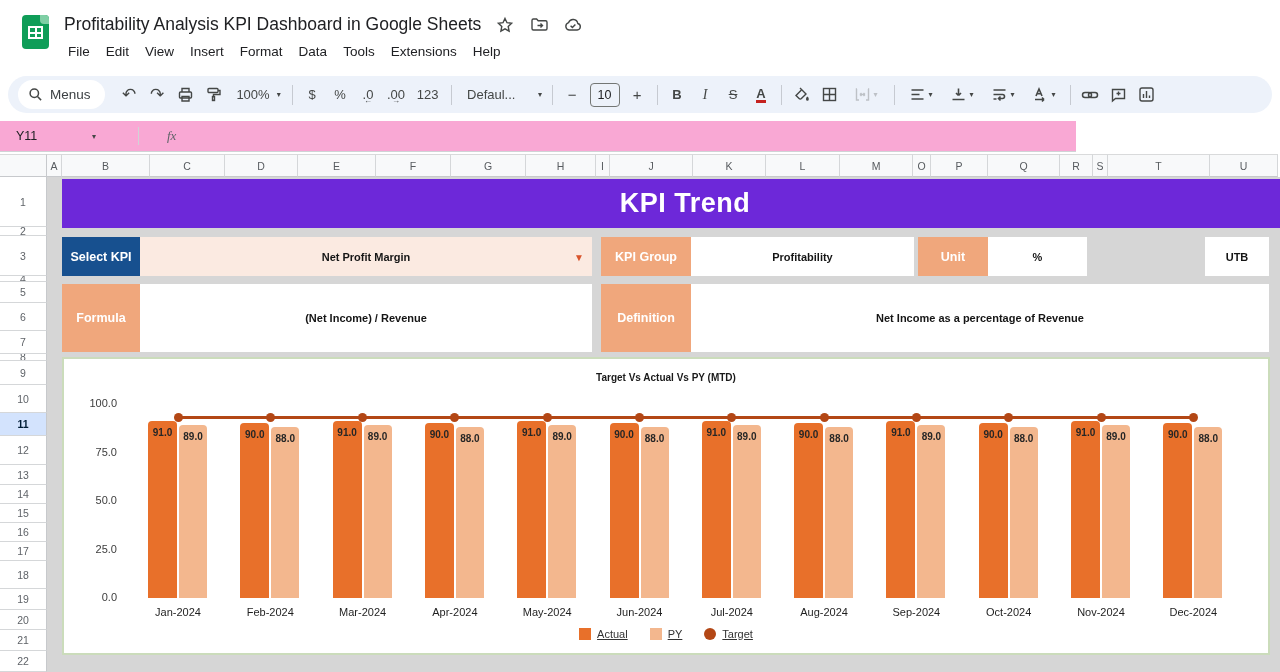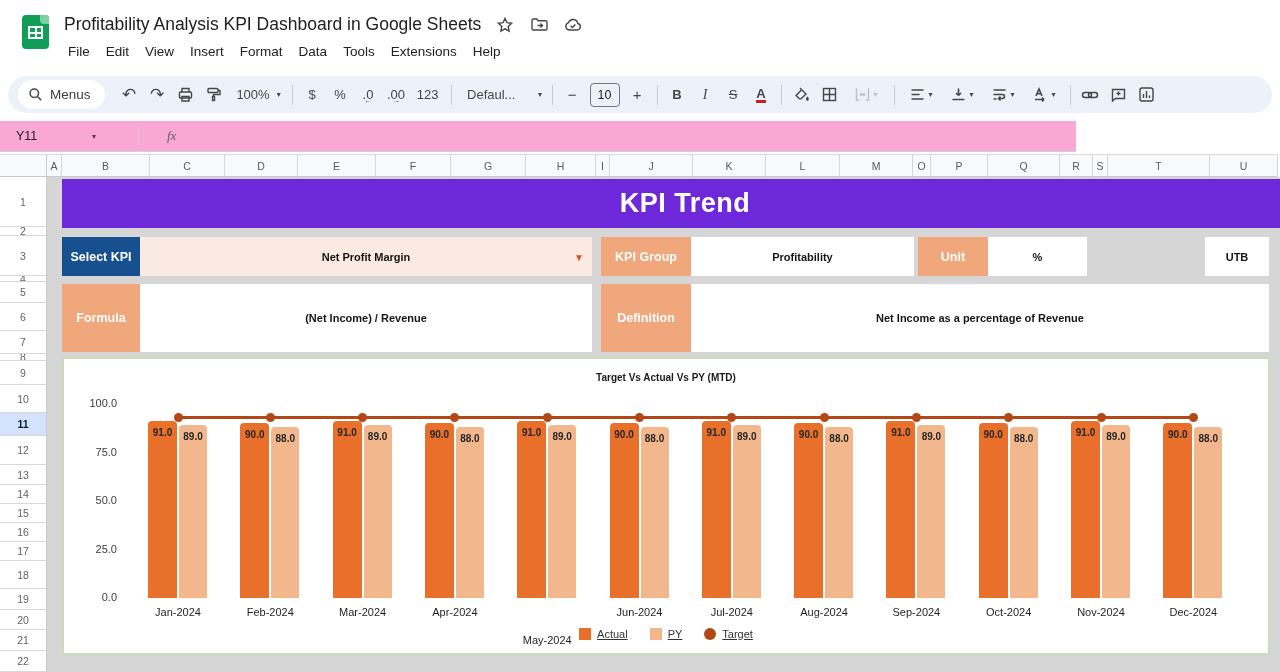--- a/index.html
+++ b/index.html
@@ -370,21 +370,21 @@
       <div class="bar" style="left: 391.9px; top: 68.28px; width: 28px; height: 170.72px; background: rgb(243, 183, 142);"></div>
       <div class="bar-label" style="left: 357.4px; top: 70.4px;">90.0</div>
       <div class="bar-label" style="left: 387.9px; top: 74.28px;">88.0</div>
       <div class="tdot" style="left: 386.4px; top: 54.08px; background: rgb(179, 71, 21);"></div>
       <div class="xlabel" style="left: 348.9px; top: 247px;">Apr-2024</div>
       <div class="bar" style="left: 453.2px; top: 62.46px; width: 29px; height: 176.54px; background: rgb(232, 112, 42);"></div>
       <div class="bar" style="left: 484.2px; top: 66.34px; width: 28px; height: 172.66px; background: rgb(243, 183, 142);"></div>
       <div class="bar-label" style="left: 449.7px; top: 68.46px;">91.0</div>
       <div class="bar-label" style="left: 480.2px; top: 72.34px;">89.0</div>
       <div class="tdot" style="left: 478.7px; top: 54.08px; background: rgb(179, 71, 21);"></div>
-      <div class="xlabel" style="left: 441.2px; top: 247px; margin-top: 28px;">May-2024</div>
+      <div class="xlabel" style="left: 441.2px; top: 247px;">May-2024</div>
       <div class="bar" style="left: 545.5px; top: 64.4px; width: 29px; height: 174.6px; background: rgb(232, 112, 42);"></div>
       <div class="bar" style="left: 576.5px; top: 68.28px; width: 28px; height: 170.72px; background: rgb(243, 183, 142);"></div>
       <div class="bar-label" style="left: 542px; top: 70.4px;">90.0</div>
       <div class="bar-label" style="left: 572.5px; top: 74.28px;">88.0</div>
       <div class="tdot" style="left: 571px; top: 54.08px; background: rgb(179, 71, 21);"></div>
       <div class="xlabel" style="left: 533.5px; top: 247px;">Jun-2024</div>
       <div class="bar" style="left: 637.8px; top: 62.46px; width: 29px; height: 176.54px; background: rgb(232, 112, 42);"></div>
       <div class="bar" style="left: 668.8px; top: 66.34px; width: 28px; height: 172.66px; background: rgb(243, 183, 142);"></div>
       <div class="bar-label" style="left: 634.3px; top: 68.46px;">91.0</div>
       <div class="bar-label" style="left: 664.8px; top: 72.34px;">89.0</div>

